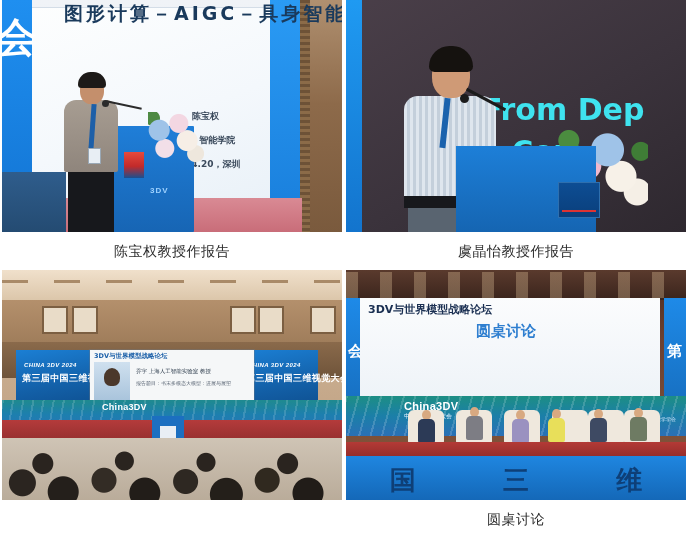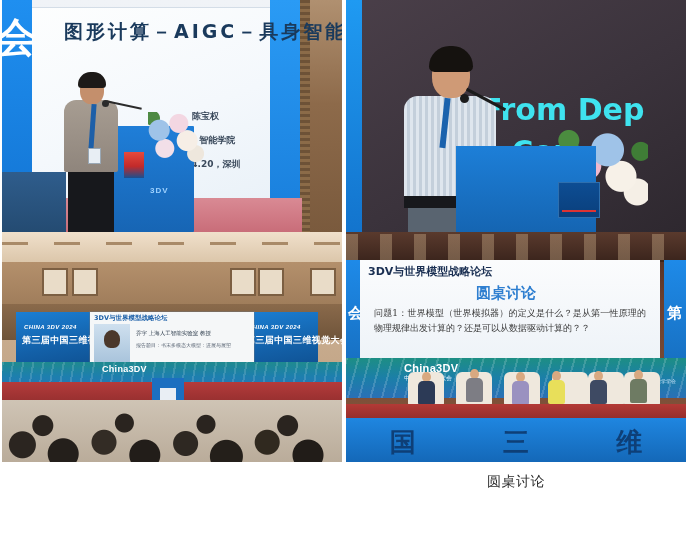--- a/index.html
+++ b/index.html
@@ -69,21 +69,21 @@
   .p1-left-char {
     left: -6px; top: 14px; width: 40px; height: 46px;
     color: #ffffff; font-size: 40px; font-weight: bold; line-height: 46px;
     font-family: "DejaVu Sans", sans-serif;
   }
   .p1-right-blue {
     right: 42px; top: 0; width: 30px; height: 210px;
     background: linear-gradient(180deg,#2a9bf5 0%,#1a80dd 100%);
   }
   .p1-title {
-    left: 62px; top: 18px; width: 260px;
+    left: 62px; top: 0; width: 260px;
     font-size: 19px; font-weight: bold; color: #1a3a5c;
     letter-spacing: 3px; line-height: 26px;
     font-family: "DejaVu Sans", sans-serif;
     white-space: nowrap;
   }
   .p1-name {
     left: 190px; top: 110px; font-size: 9px; color: #3b4a5c; font-weight: bold;
     font-family: "DejaVu Sans", sans-serif;
   }
   .p1-affil {
@@ -359,40 +359,42 @@
       <div class="layer p1-flowers"></div>
       <div class="layer p1-person-legs"></div>
       <div class="layer p1-person-body"></div>
       <div class="layer p1-person-head"></div>
       <div class="layer p1-person-hair"></div>
       <div class="layer p1-lanyard"></div>
       <div class="layer p1-badge"></div>
       <div class="layer p1-mic"></div>
       <div class="layer p1-mic-head"></div>
     </div>
+    <div class="caption">陈宝权教授作报告</div>
   </div>
 
   <div class="cell">
     <div class="photo-frame">
       <div class="layer p2-bg"></div>
       <div class="layer p2-left-blue"></div>
       <div class="layer p2-line2">From Dep</div>
       <div class="layer p2-line3">Com</div>
       <div class="layer p2-flowers"></div>
       <div class="layer p2-pants"></div>
       <div class="layer p2-body"></div>
       <div class="layer p2-belt"></div>
       <div class="layer p2-head"></div>
       <div class="layer p2-hair"></div>
       <div class="layer p2-lanyard"></div>
       <div class="layer p2-podium"></div>
       <div class="layer p2-podium-logo"></div>
       <div class="layer p2-mic"></div>
       <div class="layer p2-mic-head"></div>
     </div>
+    <div class="caption">虞晶怡教授作报告</div>
   </div>
 
   <div class="cell row-2">
     <div class="photo-frame">
       <div class="layer p3-bg"></div>
       <div class="layer p3-ceiling"></div>
       <div class="layer p3-wallpanel"></div>
       <div class="layer p3-art" style="left:40px;"></div>
       <div class="layer p3-art" style="left:70px;"></div>
       <div class="layer p3-art" style="left:228px;"></div>
@@ -426,21 +428,20 @@
       <div class="layer p4-top"></div>
       <div class="layer p4-side-l">
         <div class="layer p4-side-char" style="left:2px; top:44px;">会</div>
       </div>
       <div class="layer p4-side-r">
         <div class="layer p4-side-char" style="left:3px; top:44px;">第</div>
       </div>
       <div class="layer p4-screen"></div>
       <div class="layer p4-forum-title">3DV与世界模型战略论坛</div>
       <div class="layer p4-roundtable">圆桌讨论</div>
-      <div class="layer p4-question">问题1：世界模型（世界模拟器）的定义是什么？是从第一性原理的物理规律出发计算的？还是可以从数据驱动计算的？？</div>
       <div class="layer p4-stageband"></div>
       <div class="layer p4-band-logo">China3DV</div>
       <div class="layer p4-band-logo-sub">中国三维视觉大会</div>
       <div class="layer p4-band-right">人国数学学会</div>
 
       <div class="p4-chair" style="left:62px;"></div>
       <div class="p4-chair" style="left:110px;"></div>
       <div class="p4-chair" style="left:158px;"></div>
       <div class="p4-chair" style="left:206px;"></div>
       <div class="p4-chair" style="left:242px;"></div>

